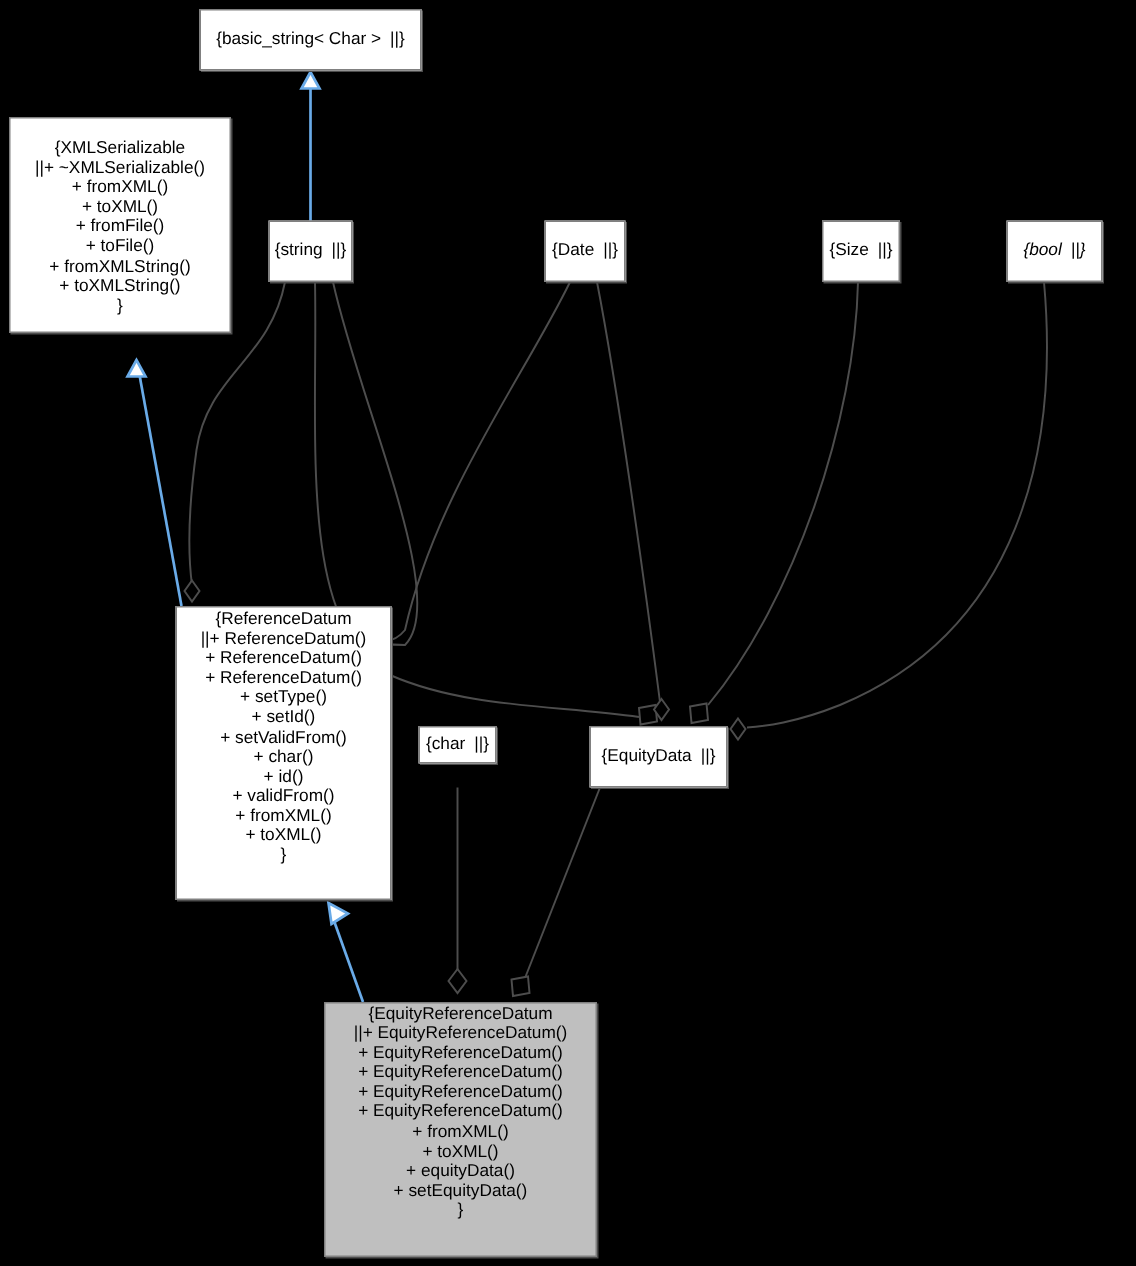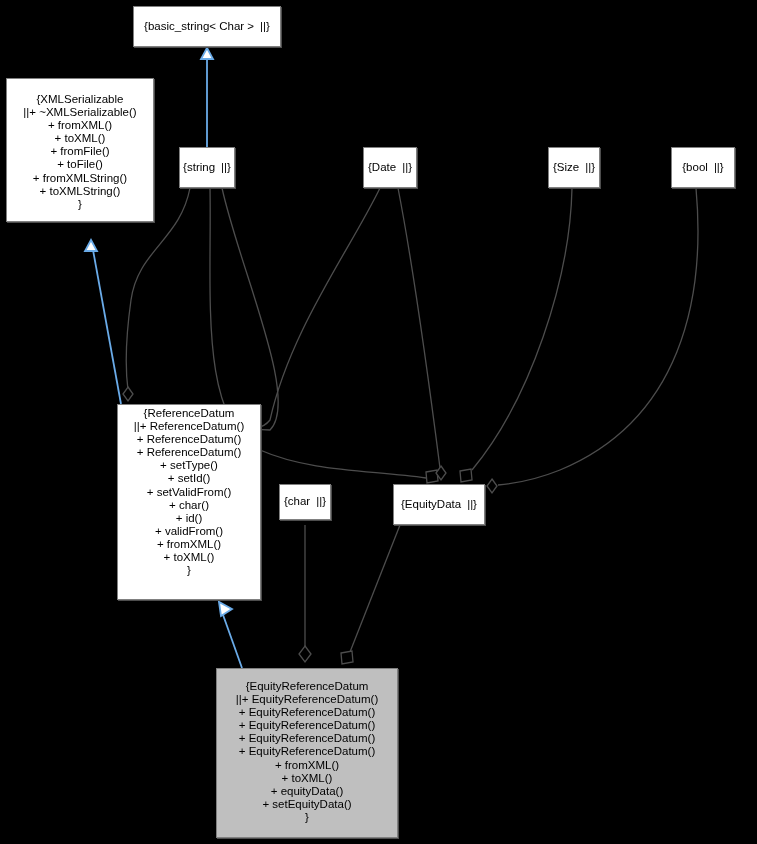--- a/index.html
+++ b/index.html
@@ -125,48 +125,48 @@
         <span class="ln c">||}</span>
       </div>
       <div class="node node-sm" style="left: 363px; top: 147px; width: 54px; height: 41px;">
         <span class="ln c">{Date</span>
         <span class="ln c">||}</span>
       </div>
       <div class="node node-sm" style="left: 548px; top: 147px; width: 52px; height: 41px;">
         <span class="ln c">{Size</span>
         <span class="ln c">||}</span>
       </div>
-      <div class="node node-sm" style="left: 671px; top: 147px; width: 64px; height: 41px;">
+      <div class="node node-sm" style="left: 671px; top: 147px; width: 64px; height: 41px; font-style: italic;">
         <span class="ln c">{bool</span>
         <span class="ln c">||}</span>
       </div>
       <div class="node" style="left: 88px; top: 404px; width: 144px; height: 196px; padding-top: 2px; margin-left: 29px;">
         <span class="ln c">{ReferenceDatum</span>
         <span class="ln l">||+ ReferenceDatum()</span>
         <span class="ln l">+ ReferenceDatum()</span>
         <span class="ln l">+ ReferenceDatum()</span>
         <span class="ln l">+ setType()</span>
         <span class="ln l">+ setId()</span>
         <span class="ln l">+ setValidFrom()</span>
         <span class="ln l">+ char()</span>
         <span class="ln l">+ id()</span>
         <span class="ln l">+ validFrom()</span>
         <span class="ln l">+ fromXML()</span>
         <span class="ln l">+ toXML()</span>
         <span class="ln c">}</span>
       </div>
-      <div class="node node-sm" style="left: 279px; top: 484px; width: 52px; height: 36px;">
+      <div class="node node-sm" style="left: 279px; top: 484px; width: 52px; height: 25px;">
         <span class="ln c">{char</span>
         <span class="ln c">||}</span>
       </div>
       <div class="node node-sm" style="left: 393px; top: 484px; width: 92px; height: 41px; align-items: center;">
         <span class="ln c">{EquityData</span>
         <span class="ln c">||}</span>
       </div>
-      <div class="node highlight" style="left: 216px; top: 668px; width: 182px; height: 170px; padding-top: 11px;">
+      <div class="node highlight" style="left: 216px; top: 668px; width: 182px; height: 170px; padding-top: 1px;">
         <span class="ln c">{EquityReferenceDatum</span>
         <span class="ln l">||+ EquityReferenceDatum()</span>
         <span class="ln l">+ EquityReferenceDatum()</span>
         <span class="ln l">+ EquityReferenceDatum()</span>
         <span class="ln l">+ EquityReferenceDatum()</span>
         <span class="ln l">+ EquityReferenceDatum()</span>
         <span class="ln l">+ fromXML()</span>
         <span class="ln l">+ toXML()</span>
         <span class="ln l">+ equityData()</span>
         <span class="ln l">+ setEquityData()</span>

